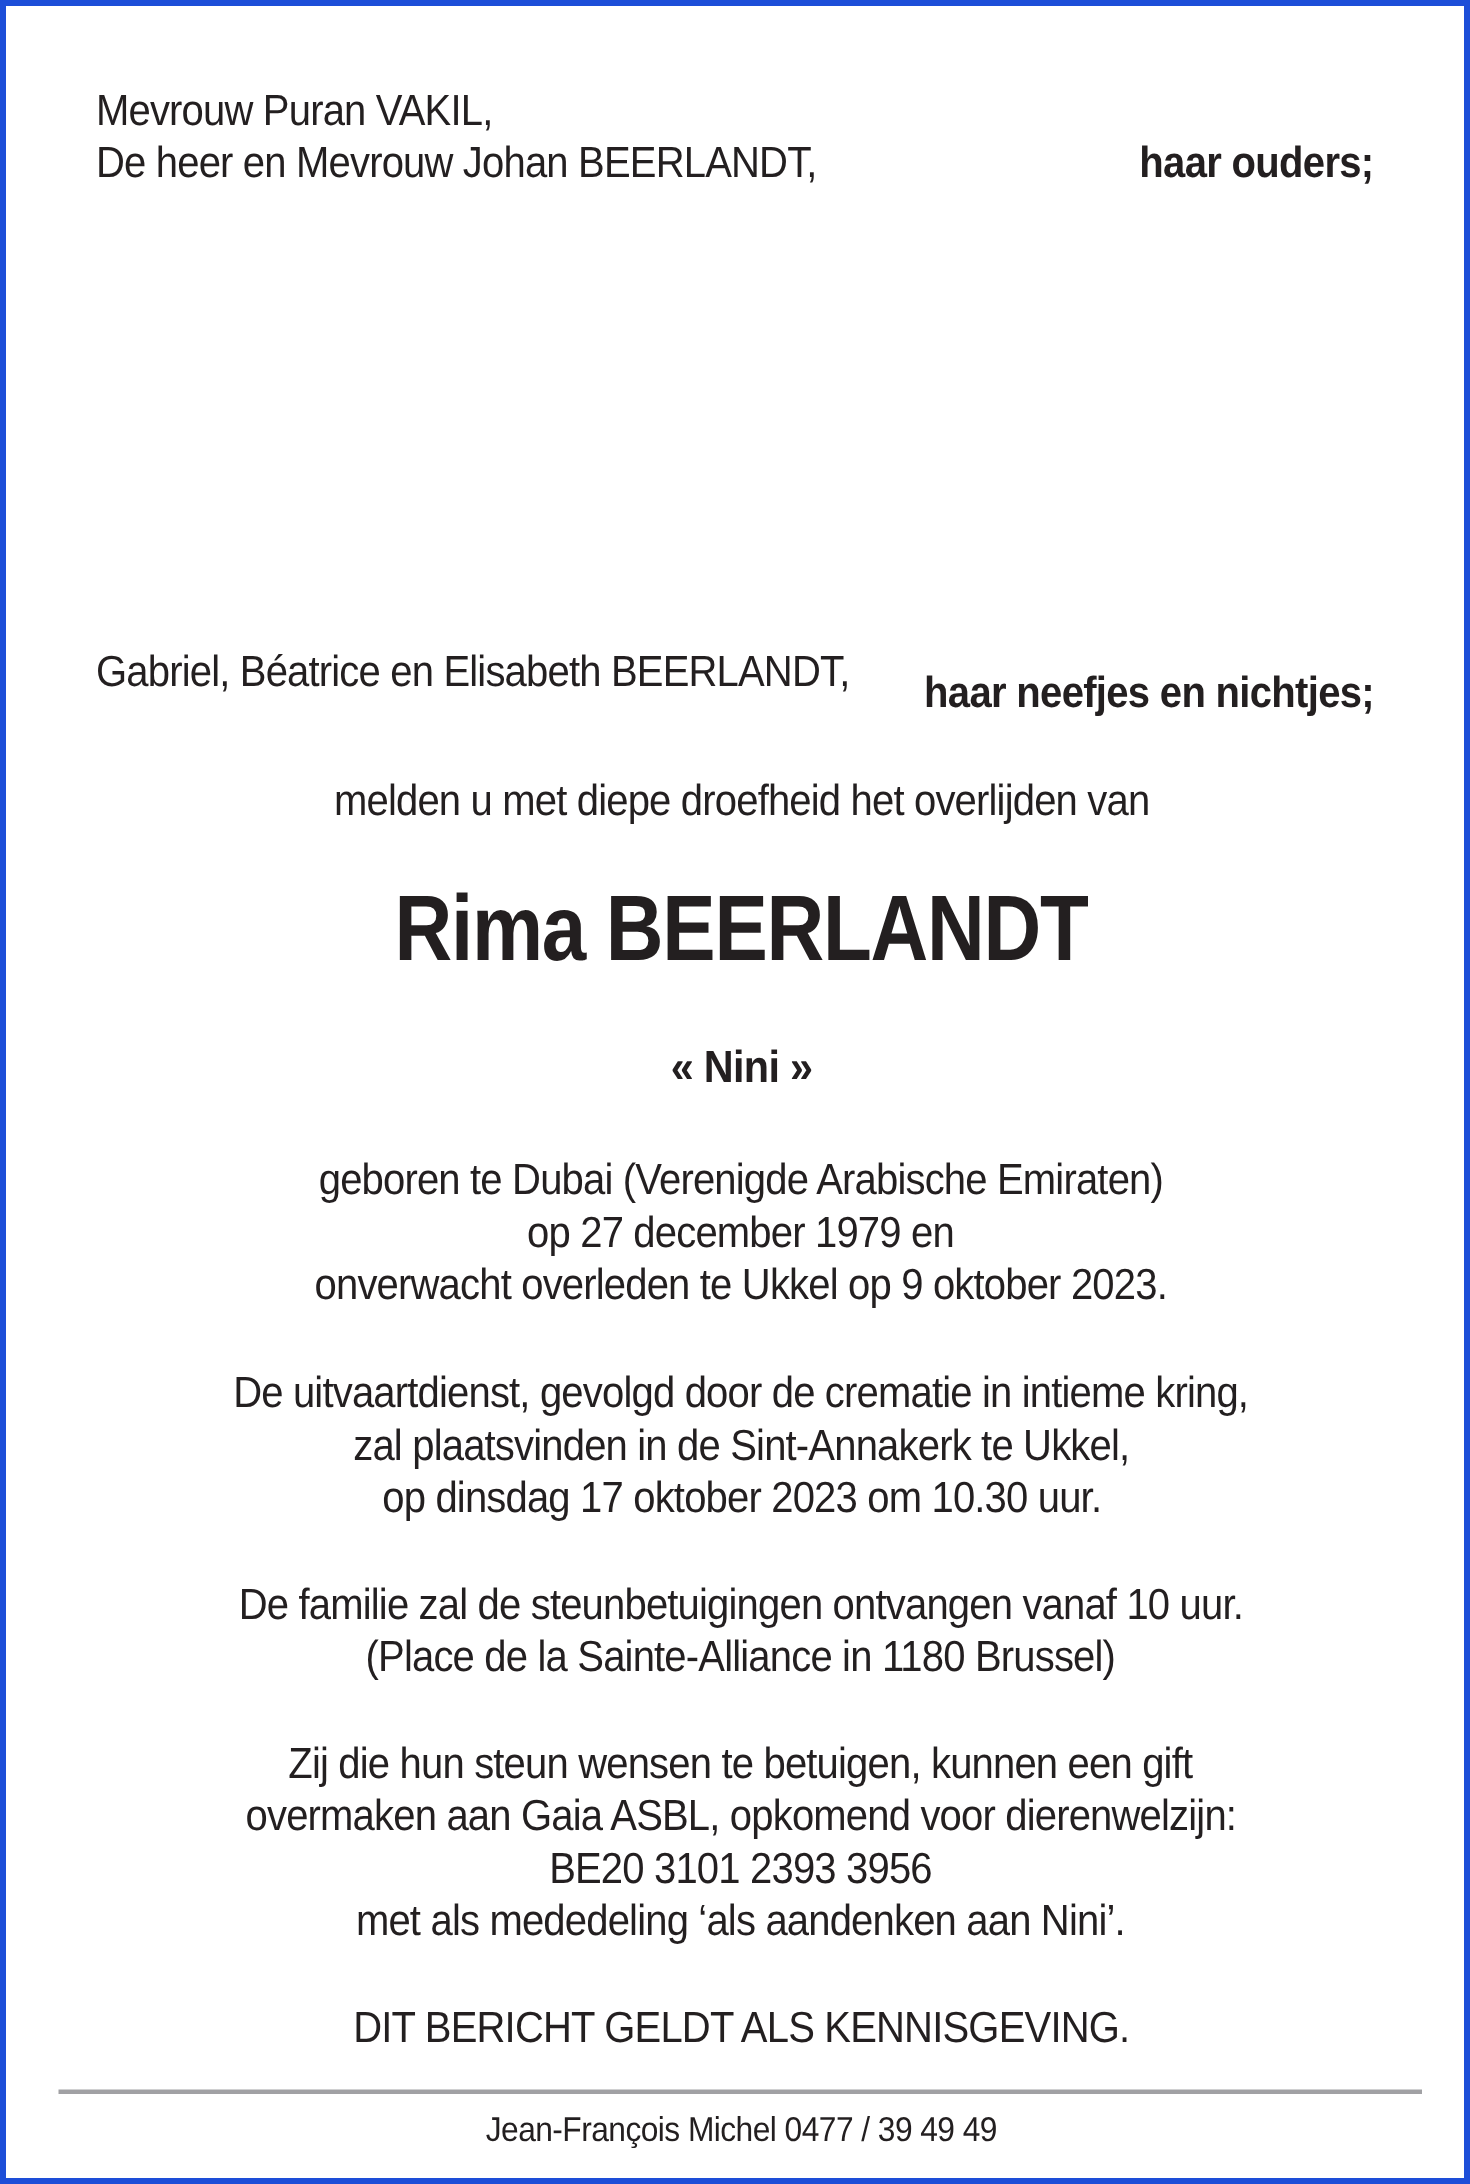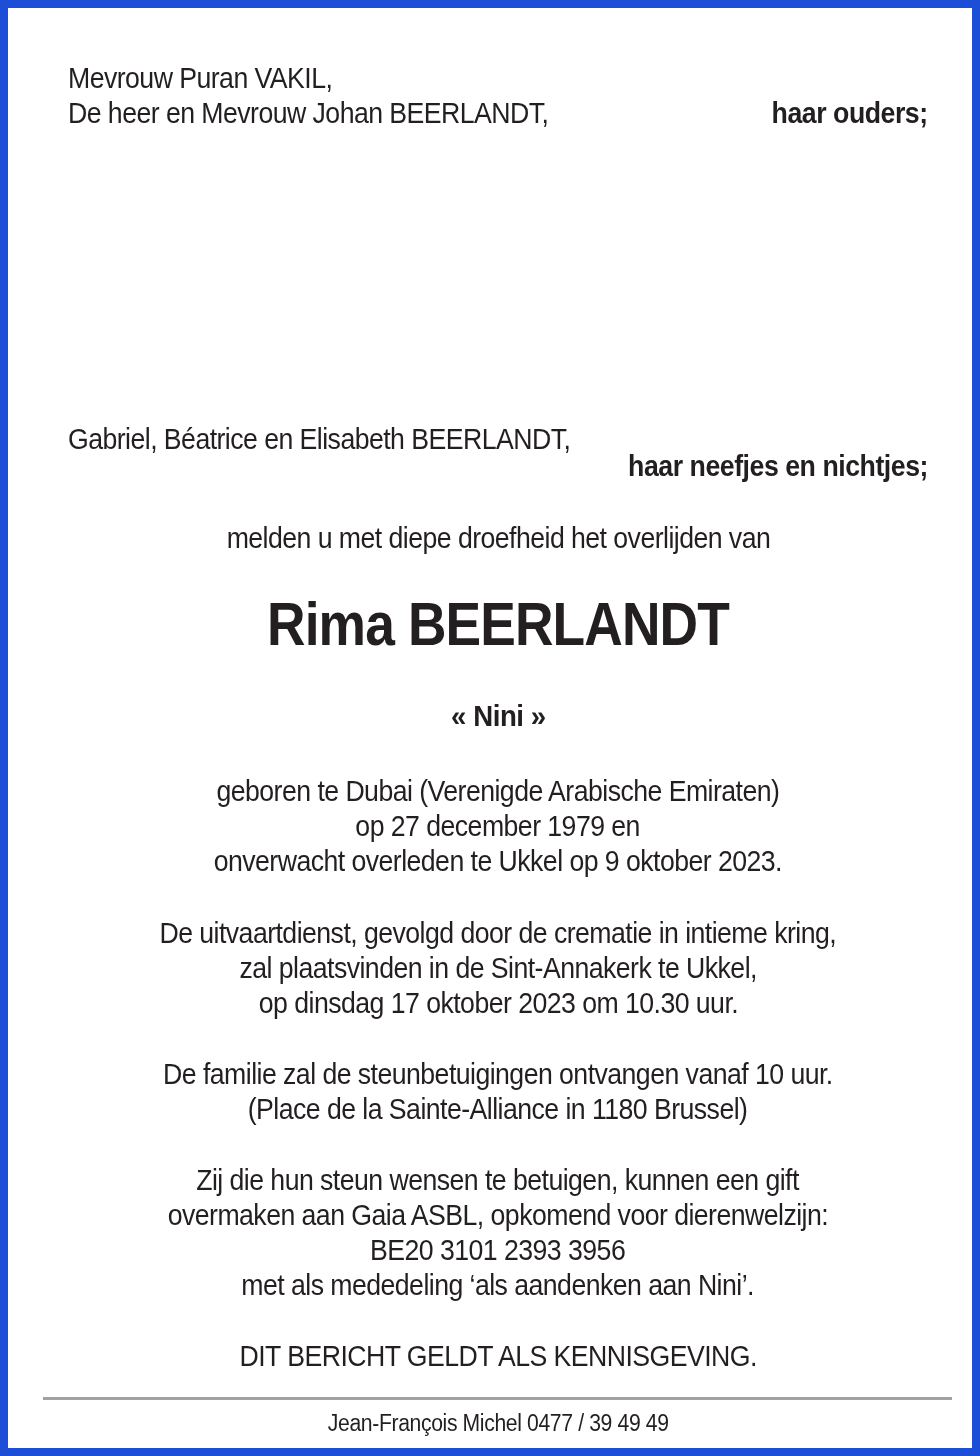--- a/index.html
+++ b/index.html
@@ -1,29 +1,29 @@
 <!DOCTYPE html>
 <html><head>
   <meta charset="utf-8">
   <style>
     html, body { margin: 0; padding: 0; background: #ffffff; }
     body { width: 980px; height: 1456px; position: relative; overflow: hidden; }
     .frame {
       position: absolute; left: 0; top: 0; width: 980px; height: 1456px;
-      box-sizing: border-box; border: 8px solid #1d4ed8; background: #fff;
+      box-sizing: border-box; border: 4px solid #1d4ed8; background: #fff;
     }
     .txt {
       position: absolute; white-space: nowrap; color: #231f20;
       font-family: "Liberation Sans", sans-serif; font-size: 29px;
       letter-spacing: -0.6px; line-height: 35px;
       transform-origin: left top;
     }
     .left { left: 60px; }
     .bold { font-weight: bold; letter-spacing: -0.5px; }
-    .right { right: 44px; text-align: right; transform-origin: right top; }
+    .right { right: 60px; text-align: right; transform-origin: right top; }
     .center { left: 0; width: 980px; text-align: center; }
     .name {
       position: absolute; left: 0; width: 980px; text-align: center;
       font-family: "Liberation Sans", sans-serif; font-weight: bold;
       font-size: 62px; color: #231f20; letter-spacing: -1px;
       top: 580px; line-height: 72px;
       transform: scaleX(0.86); transform-origin: center top;
     }
     .nick {
       position: absolute; left: 0; width: 980px; text-align: center;
@@ -47,21 +47,21 @@
 </head>
 <body>
 
 <div class="frame">
 
   <div class="txt left" style="top:53px"><span class="condl">Mevrouw Puran VAKIL,</span></div>
   <div class="txt left" style="top:88px"><span class="condl">De heer en Mevrouw Johan BEERLANDT,</span></div>
   <div class="txt right bold" style="top:88px"><span class="condr">haar ouders;</span></div>
 
 
-  <div class="txt left" style="top:414px"><span class="condl">Gabriel, Béatrice en Elisabeth BEERLANDT,</span></div>
+  <div class="txt left" style="top:427px"><span class="condl">Gabriel, Béatrice en Elisabeth BEERLANDT,</span></div>
   <div class="txt right bold" style="top:441px"><span class="condr">haar neefjes en nichtjes;</span></div>
 
   <div class="txt center" style="top:513px"><span class="cond">melden u met diepe droefheid het overlijden van</span></div>
 
   <div class="name">Rima BEERLANDT</div>
   <div class="nick"><span class="cond">« Nini »</span></div>
 
   <div class="txt center" style="top:766px"><span class="cond">geboren te Dubai (Verenigde Arabische Emiraten)</span></div>
   <div class="txt center" style="top:801px"><span class="cond">op 27 december 1979 en</span></div>
   <div class="txt center" style="top:836px"><span class="cond">onverwacht overleden te Ukkel op 9 oktober 2023.</span></div>

